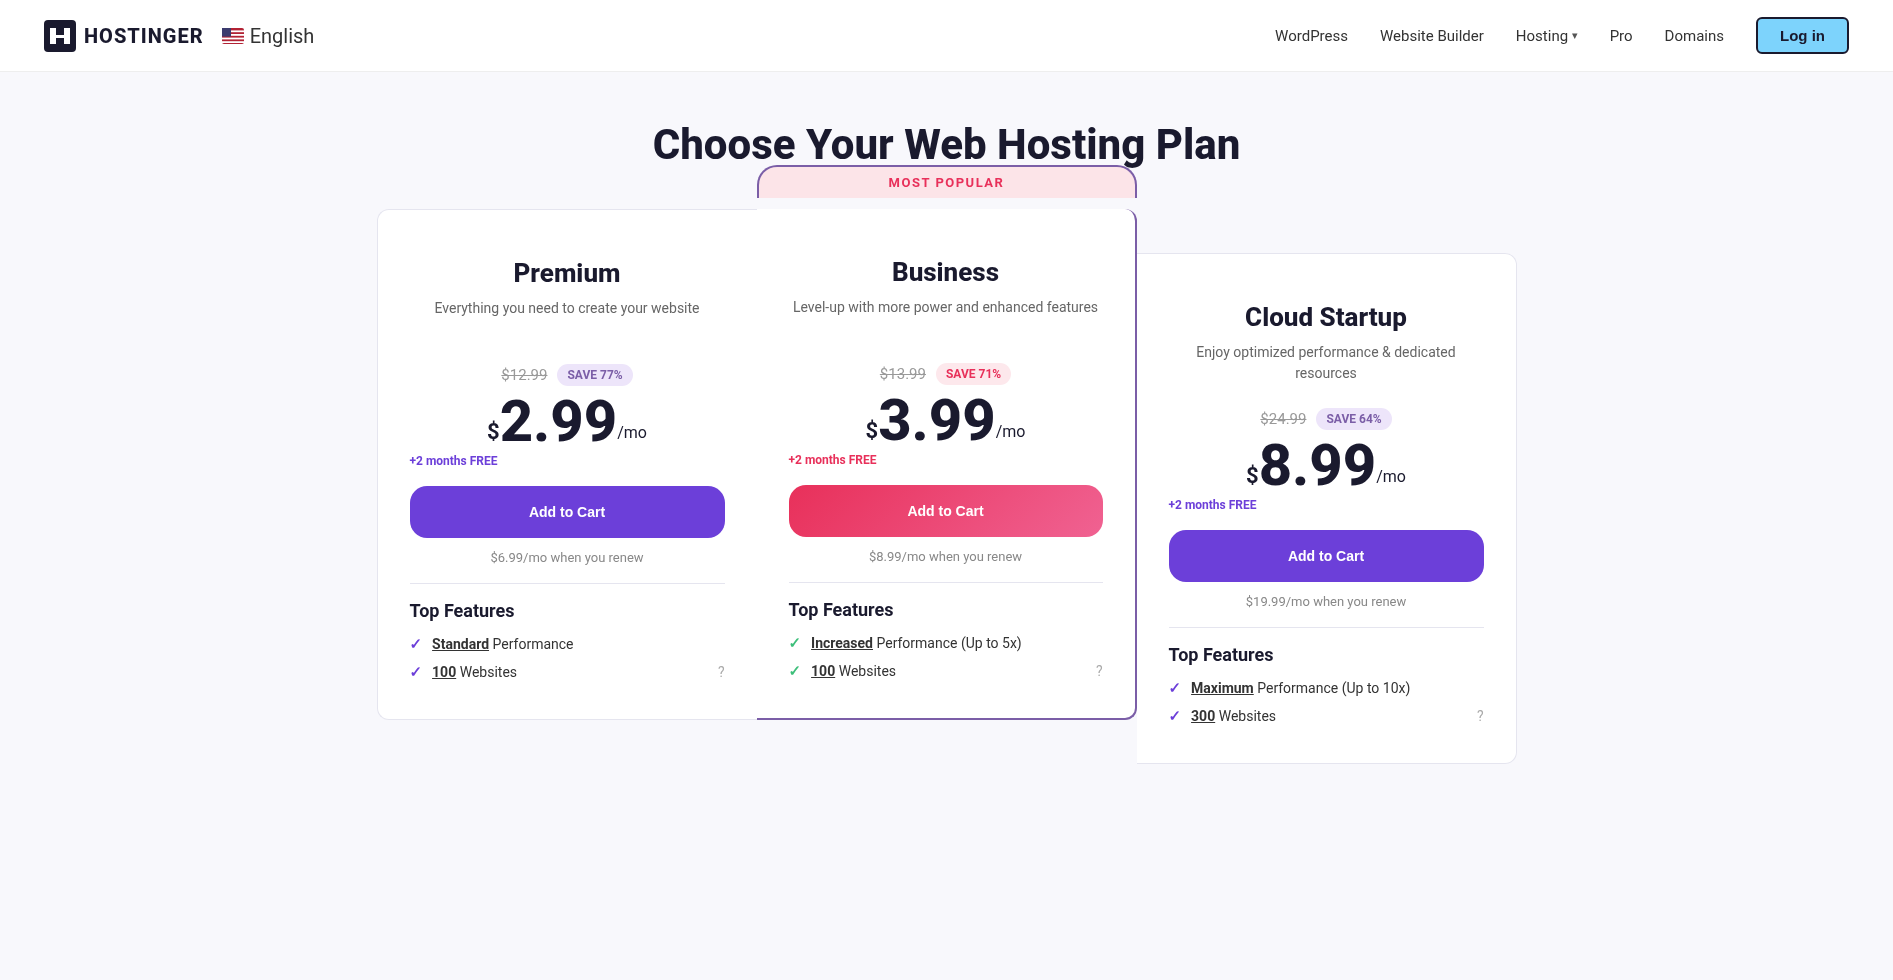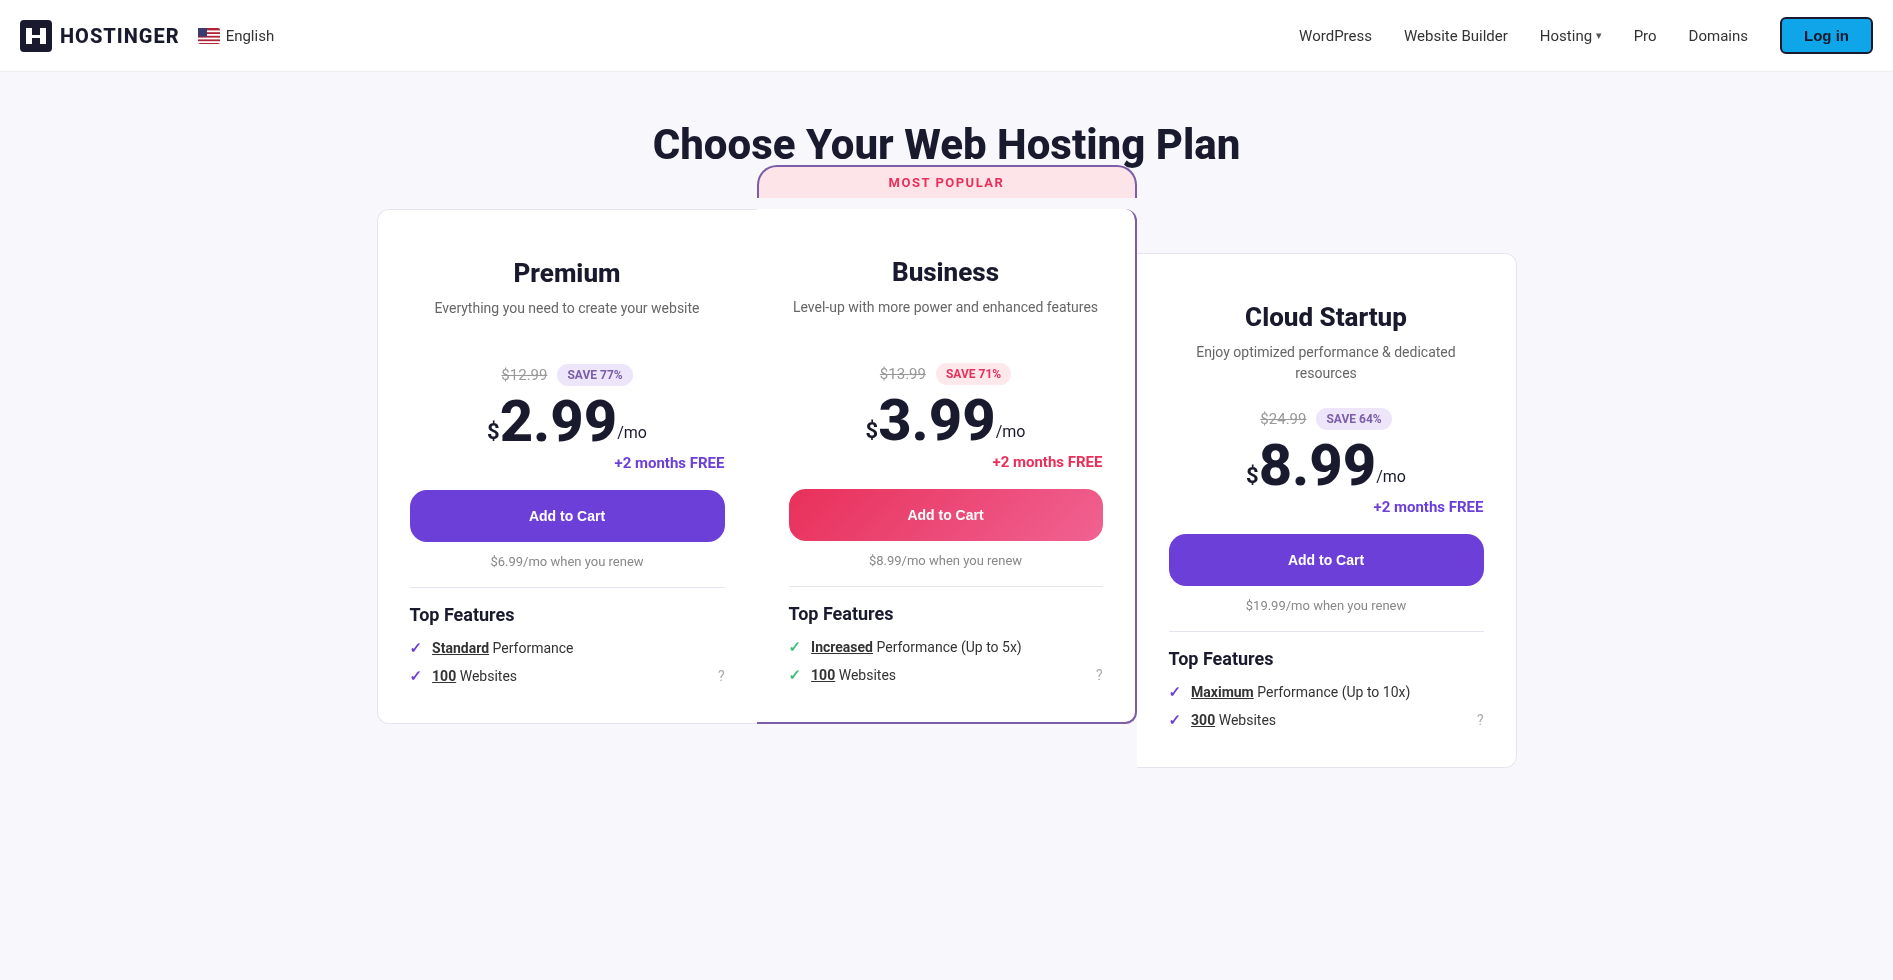--- a/index.html
+++ b/index.html
@@ -8,21 +8,21 @@
       background: #f8f8fc;
       color: #333;
       min-height: 980px;
     }
 
     
     .navbar {
       display: flex;
       align-items: center;
       justify-content: space-between;
-      padding: 0 20px;
+      padding: 0 44px;
       height: 72px;
       background: #fff;
       border-bottom: 1px solid #eee;
     }
     .nav-left {
       display: flex;
       align-items: center;
       gap: 18px;
     }
     .logo {
@@ -36,21 +36,21 @@
       letter-spacing: 1px;
     }
     .logo-icon {
       width: 32px;
       height: 32px;
     }
     .lang-selector {
       display: flex;
       align-items: center;
       gap: 6px;
-      font-size: 15px;
+      font-size: 20px;
       color: #333;
       cursor: pointer;
     }
     .nav-links {
       display: flex;
       align-items: center;
       gap: 32px;
     }
     .nav-link {
       font-size: 15px;
@@ -62,21 +62,21 @@
       gap: 4px;
     }
     .login-btn {
       border: 2px solid #1a1a2e;
       padding: 8px 22px;
       border-radius: 6px;
       font-size: 15px;
       font-weight: 600;
       color: #1a1a2e;
       cursor: pointer;
-      background: #0ea5e9;
+      background: #7dd3fc;
     }
 
     
     .hero {
       text-align: center;
       padding: 48px 20px 20px;
     }
     .hero h1 {
       font-size: 42px;
       font-weight: 800;
@@ -189,22 +189,22 @@
       color: #1a1a2e;
       line-height: 1;
     }
     .price-mo {
       font-size: 16px;
       color: #1a1a2e;
       margin-bottom: 8px;
     }
 
     .free-months {
-      text-align: right;
-      font-size: 15px;
+      text-align: left;
+      font-size: 12px;
       font-weight: 700;
       color: #6c3fd9;
       margin-bottom: 18px;
     }
     .free-months.red {
       color: #e8305a;
     }
 
     .add-to-cart-btn {
       width: 100%;

